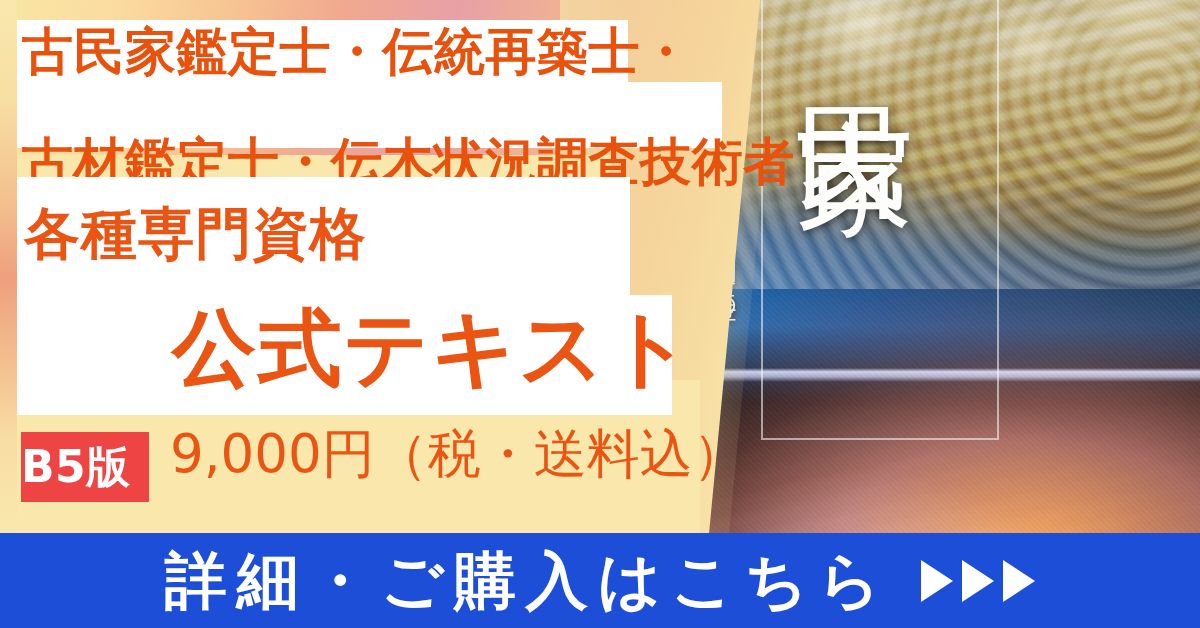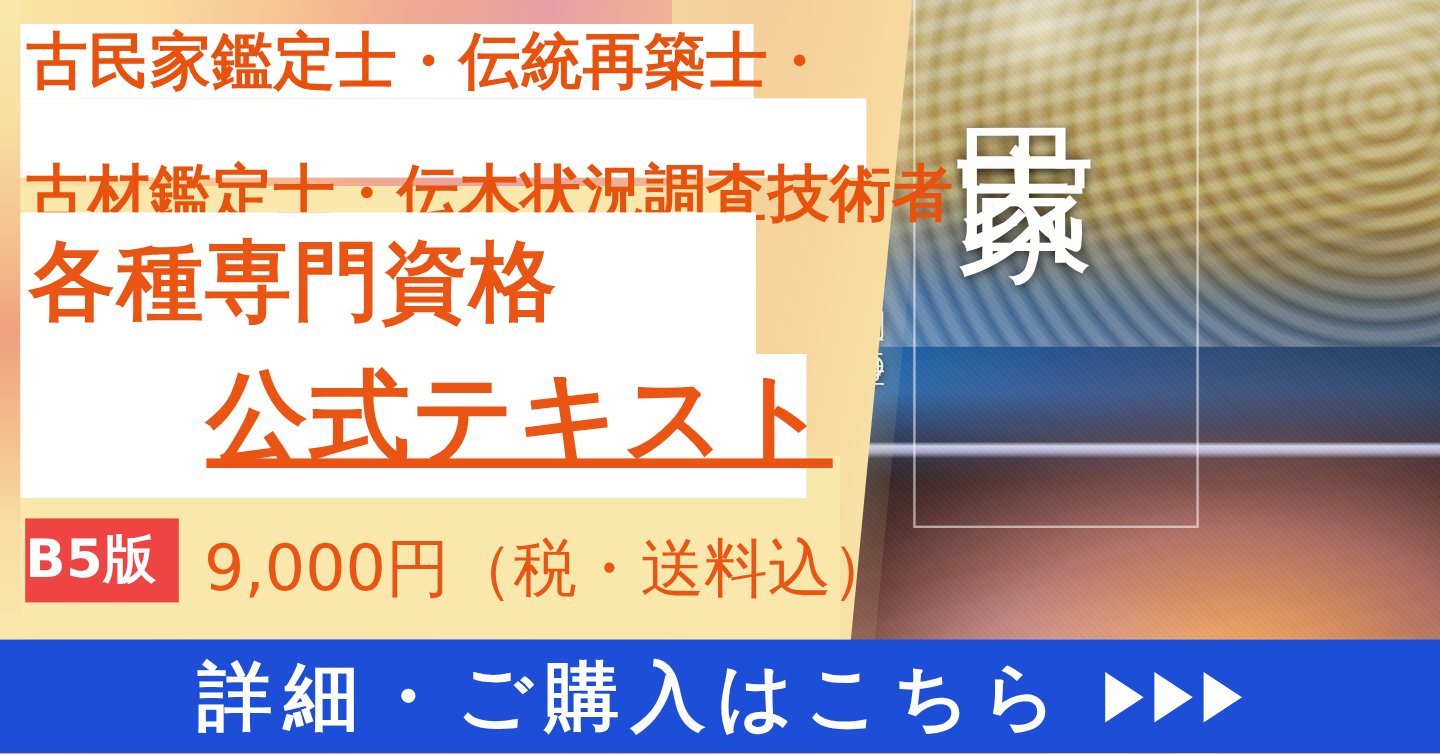--- a/index.html
+++ b/index.html
@@ -101,35 +101,35 @@
     font-family:"DejaVu Sans","Liberation Sans",sans-serif;
   }
   .hdr1{left:22px;top:24px;font-size:51px;line-height:56px;}
   .hdr2{left:22px;top:86px;font-size:51px;line-height:58px;margin-top:47px;}
 
   .title{
     position:absolute;color:#ea5513;white-space:nowrap;
     font-weight:700;font-family:"DejaVu Sans","Liberation Sans",sans-serif;
     letter-spacing:.02em;
   }
-  .title1{left:24px;top:186px;font-size:72px;line-height:96px;}
-  .title2{left:172px;top:298px;font-size:84px;line-height:100px;text-decoration:underline;}
+  .title1{left:24px;top:186px;font-size:56px;line-height:96px;}
+  .title2{left:172px;top:298px;font-size:84px;line-height:100px;}
 
   
   .badge{
     position:absolute;left:21px;top:432px;width:128px;height:70px;
     background:#ef4444;display:flex;align-items:center;justify-content:flex-start;
   }
   .badge span{
     color:#fff;font-size:44px;font-weight:700;line-height:1;
     font-family:"DejaVu Sans","Liberation Sans",sans-serif;
     letter-spacing:.01em;
   }
   .price{
-    position:absolute;left:170px;top:440px;height:70px;
+    position:absolute;left:170px;top:420px;height:70px;
     display:flex;align-items:center;
     color:#ea5513;font-size:53px;font-weight:400;white-space:nowrap;
     font-family:"DejaVu Sans","Liberation Sans",sans-serif;
   }
 
   
   .cta{
     position:absolute;left:0;bottom:0;width:1200px;height:95px;
     background:#1d4ed8;display:flex;align-items:center;justify-content:center;
   }

